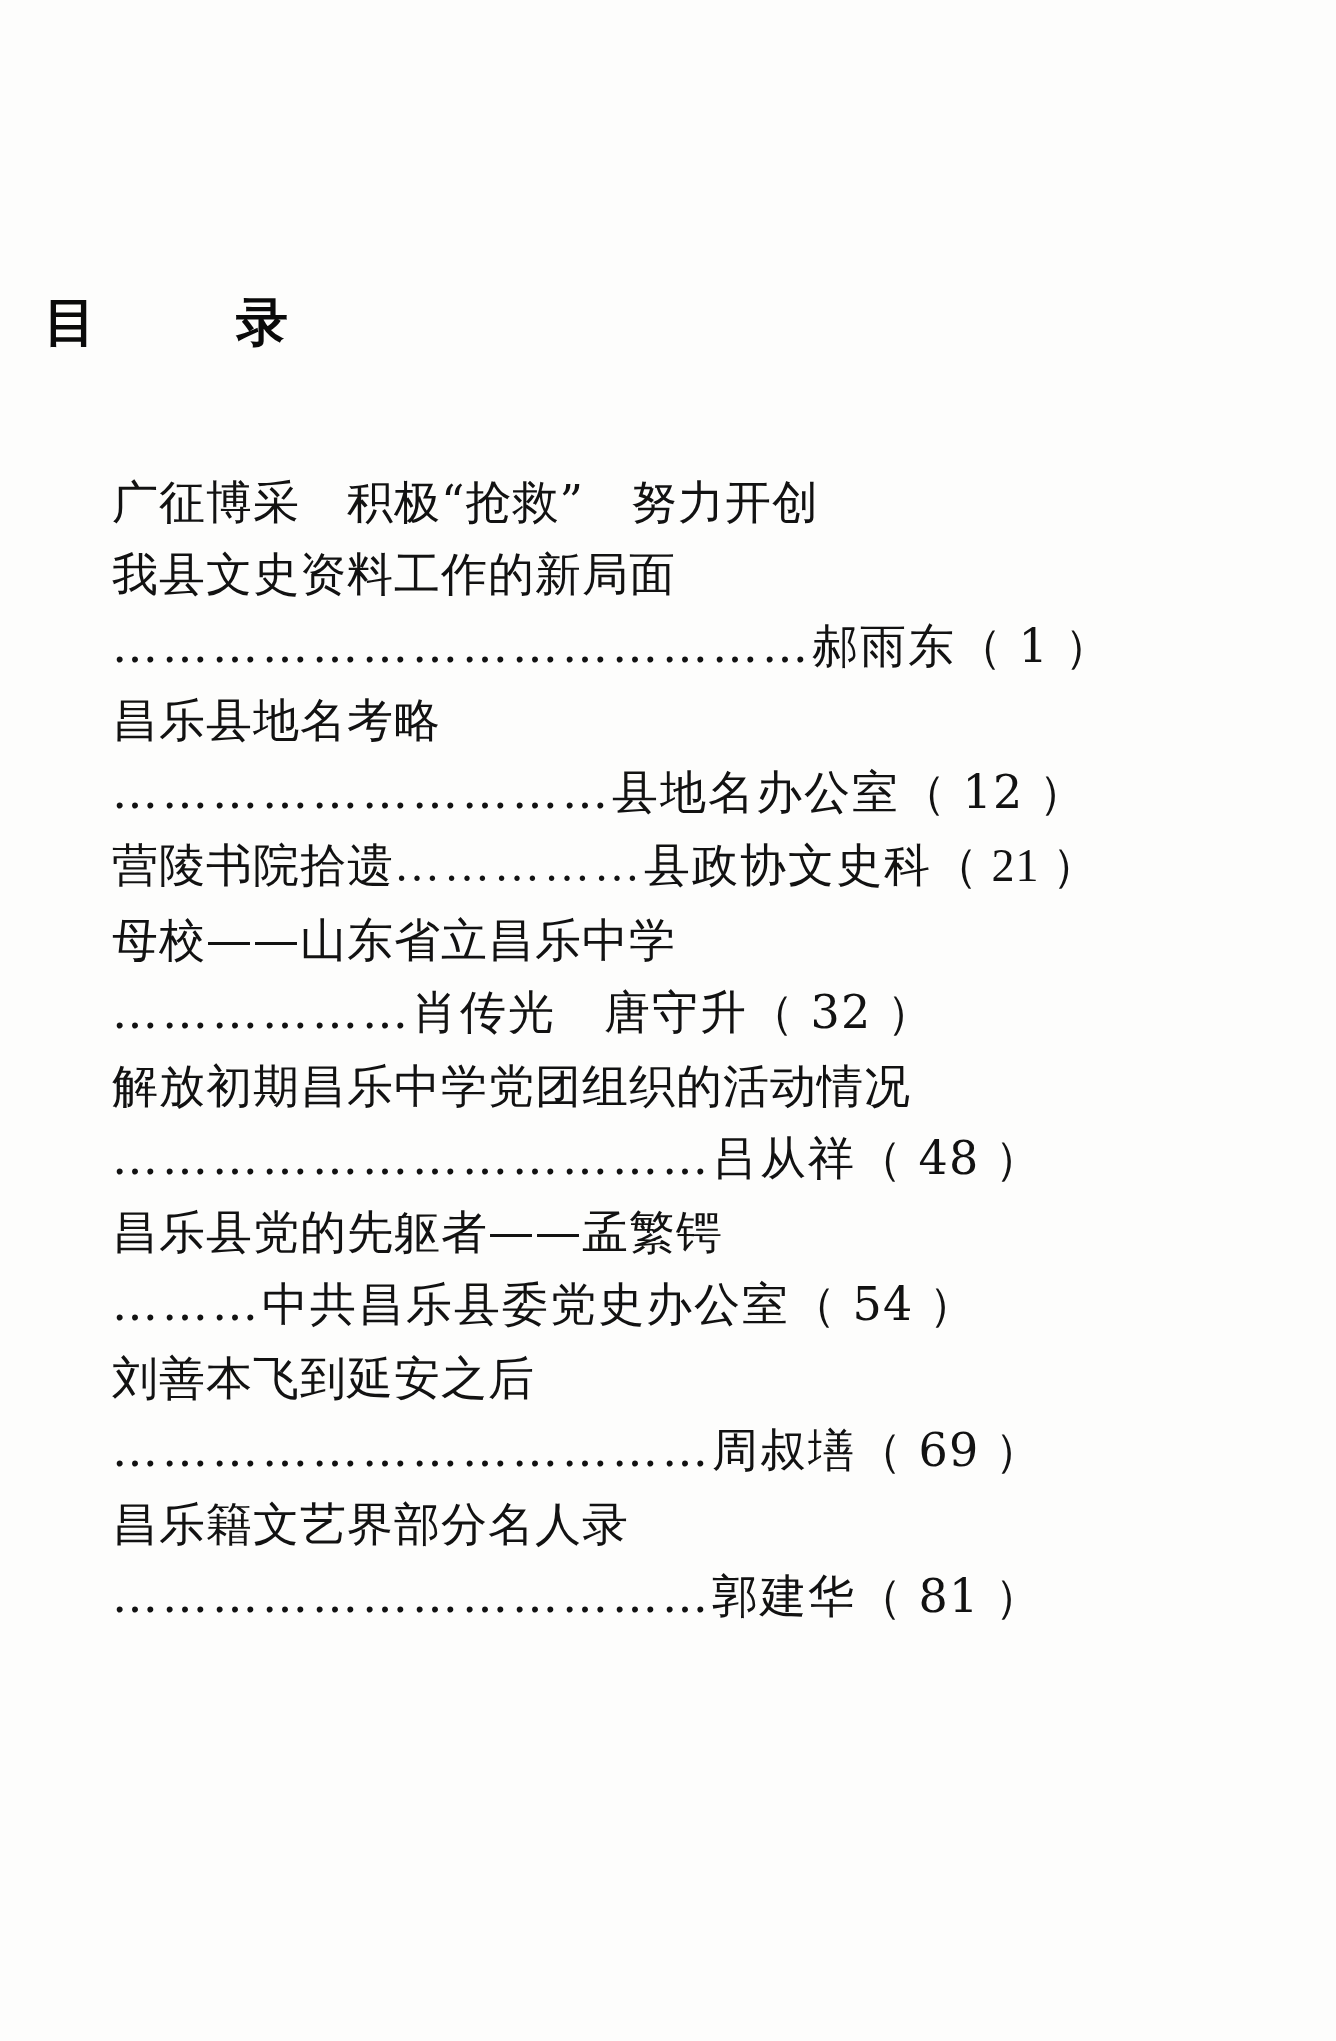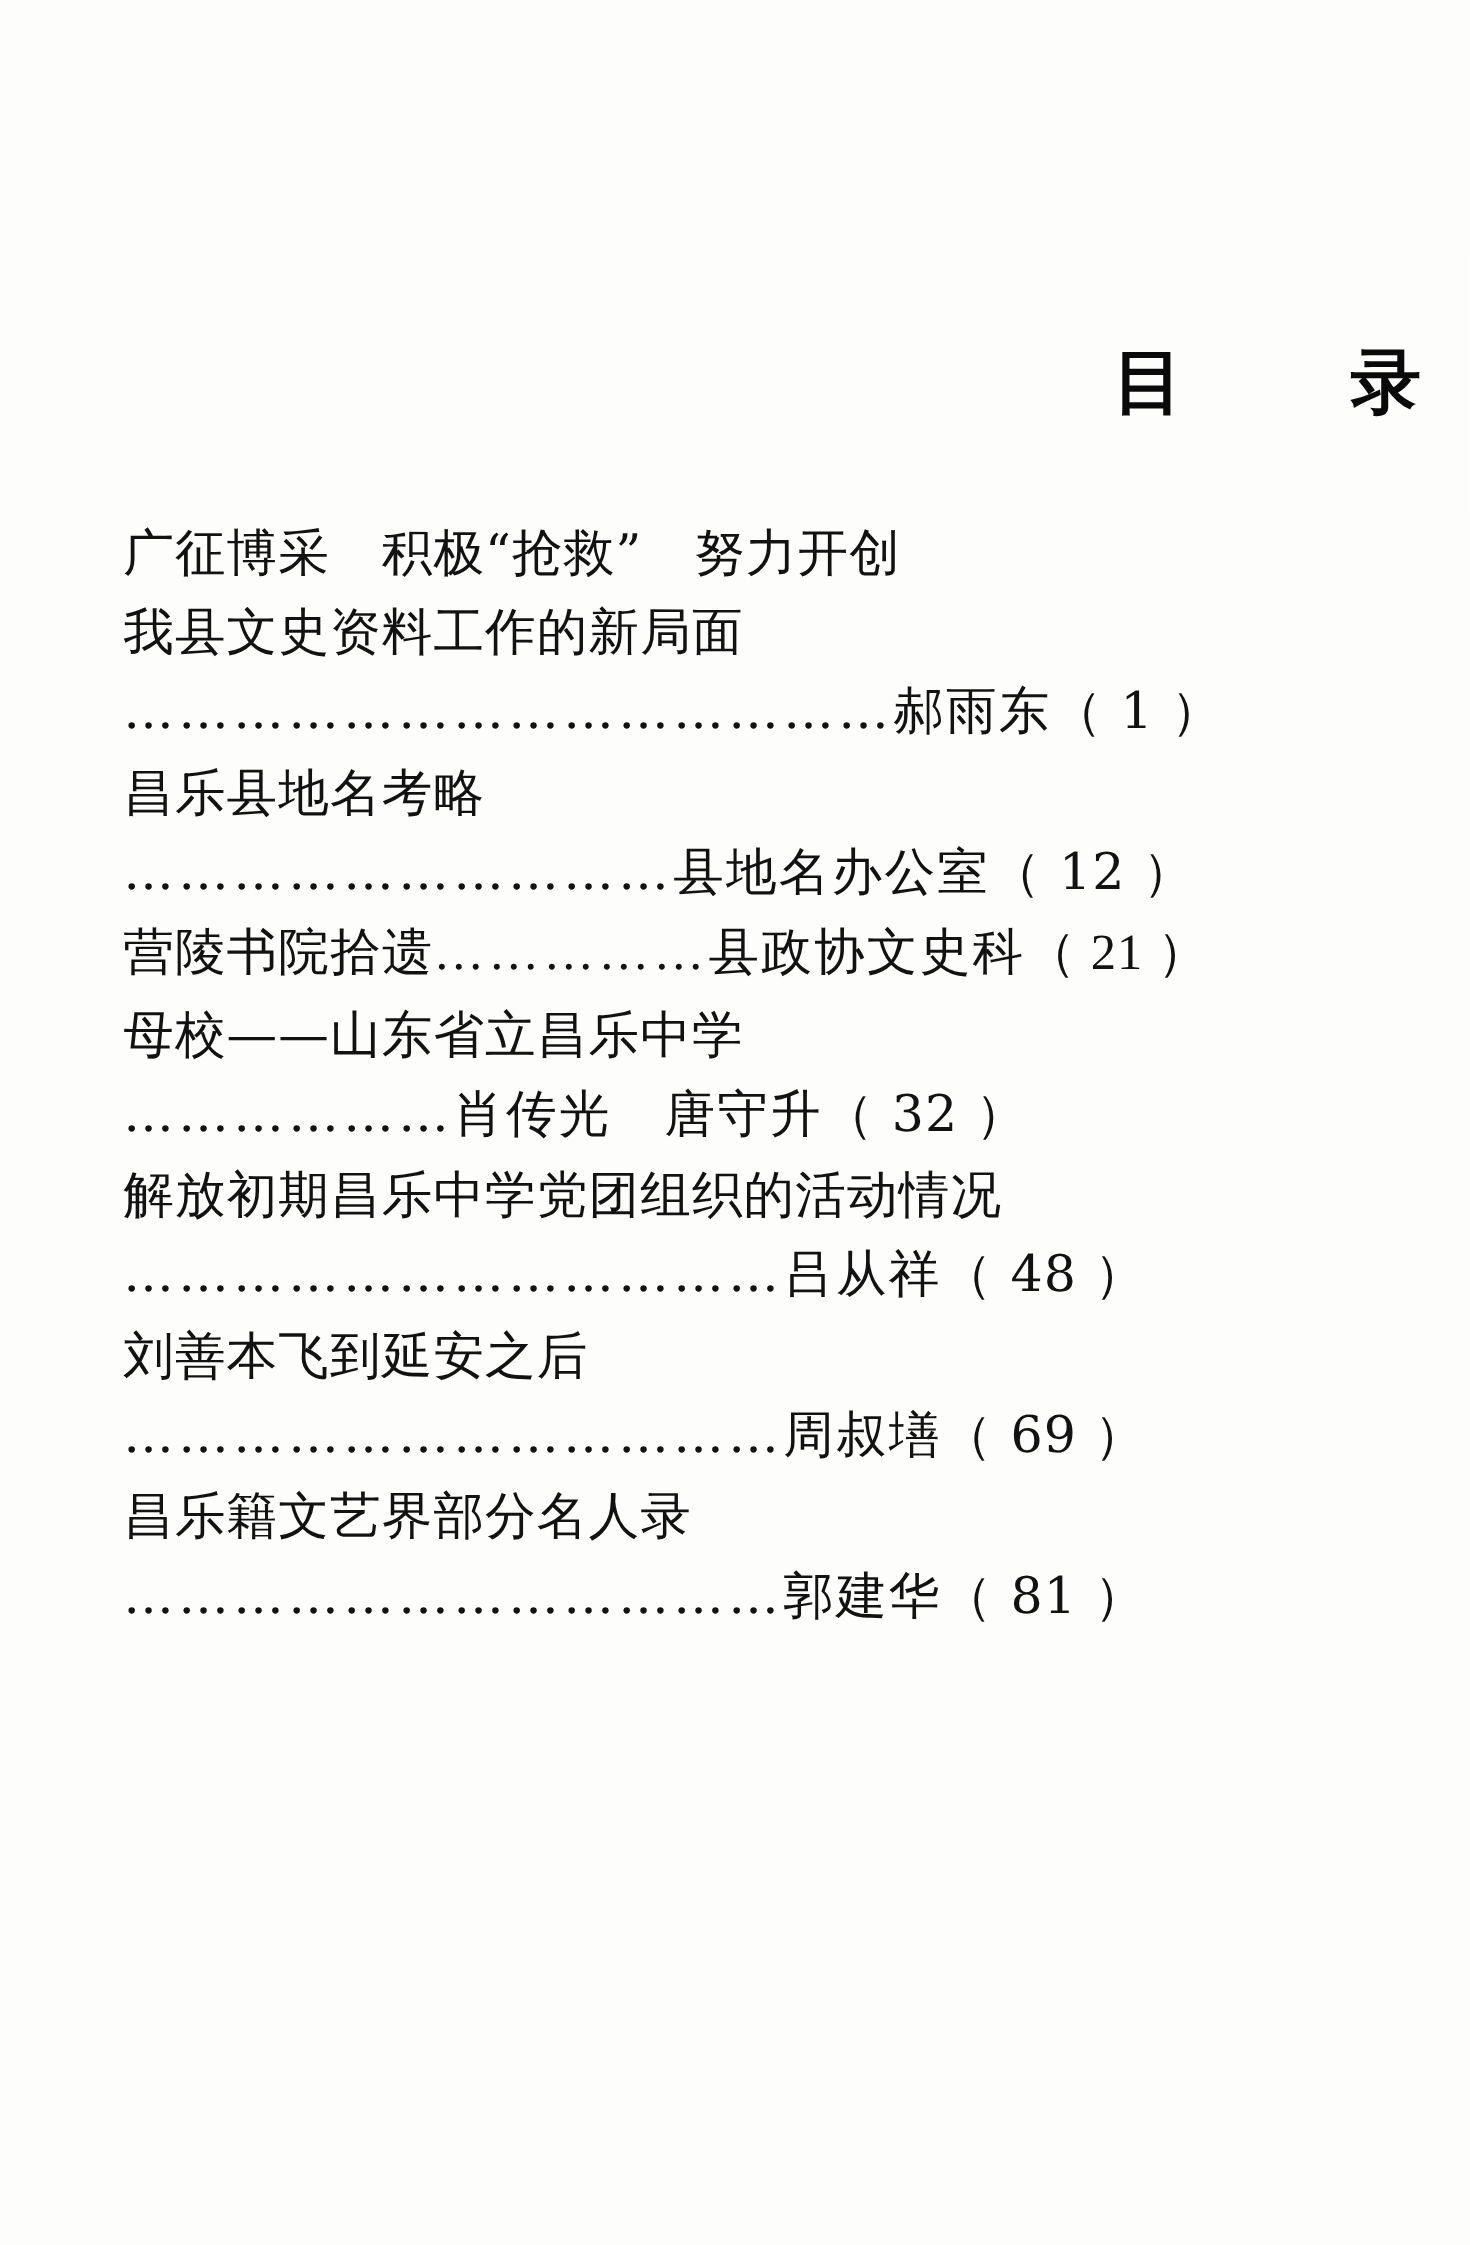--- a/index.html
+++ b/index.html
@@ -11,27 +11,27 @@
     position: relative;
     width: 1336px;
     height: 2041px;
     background: #fdfdfc;
     font-family: "DejaVu Serif", "Liberation Serif", serif;
     color: #111111;
     overflow: hidden;
   }
   .page-title {
     position: absolute;
-    top: 304px;
+    top: 288px;
     left: 0;
     width: 100%;
-    text-align: right;
+    text-align: left;
     font-family: "DejaVu Sans", "Liberation Sans", sans-serif;
     font-weight: bold;
-    font-size: 64px;
+    font-size: 52px;
     letter-spacing: 44px;
     text-indent: 44px;
     color: #0a0a0a;
   }
   .toc {
     position: absolute;
     top: 466px;
     left: 112px;
     width: 1112px;
   }
@@ -94,20 +94,24 @@
     <div class="entry">
       <div class="line title-line">母校——山东省立昌乐中学</div>
       <div class="line credit-line"><span class="dots">………………</span><span class="author">肖传光　唐守升</span><span class="pageno">（ 32 ）</span></div>
     </div>
 
     <div class="entry">
       <div class="line title-line">解放初期昌乐中学党团组织的活动情况</div>
       <div class="line credit-line"><span class="dots">………………………………</span><span class="author">吕从祥</span><span class="pageno">（ 48 ）</span></div>
     </div>
 
+    <div class="entry">
+      <div class="line title-line">昌乐县党的先躯者——孟繁锷</div>
+      <div class="line credit-line"><span class="dots">………</span><span class="author">中共昌乐县委党史办公室</span><span class="pageno">（ 54 ）</span></div>
+    </div>
 
 
     <div class="entry">
       <div class="line title-line">刘善本飞到延安之后</div>
       <div class="line credit-line"><span class="dots">………………………………</span><span class="author">周叔墡</span><span class="pageno">（ 69 ）</span></div>
     </div>
 
     <div class="entry">
       <div class="line title-line">昌乐籍文艺界部分名人录</div>
       <div class="line credit-line"><span class="dots">………………………………</span><span class="author">郭建华</span><span class="pageno">（ 81 ）</span></div>

